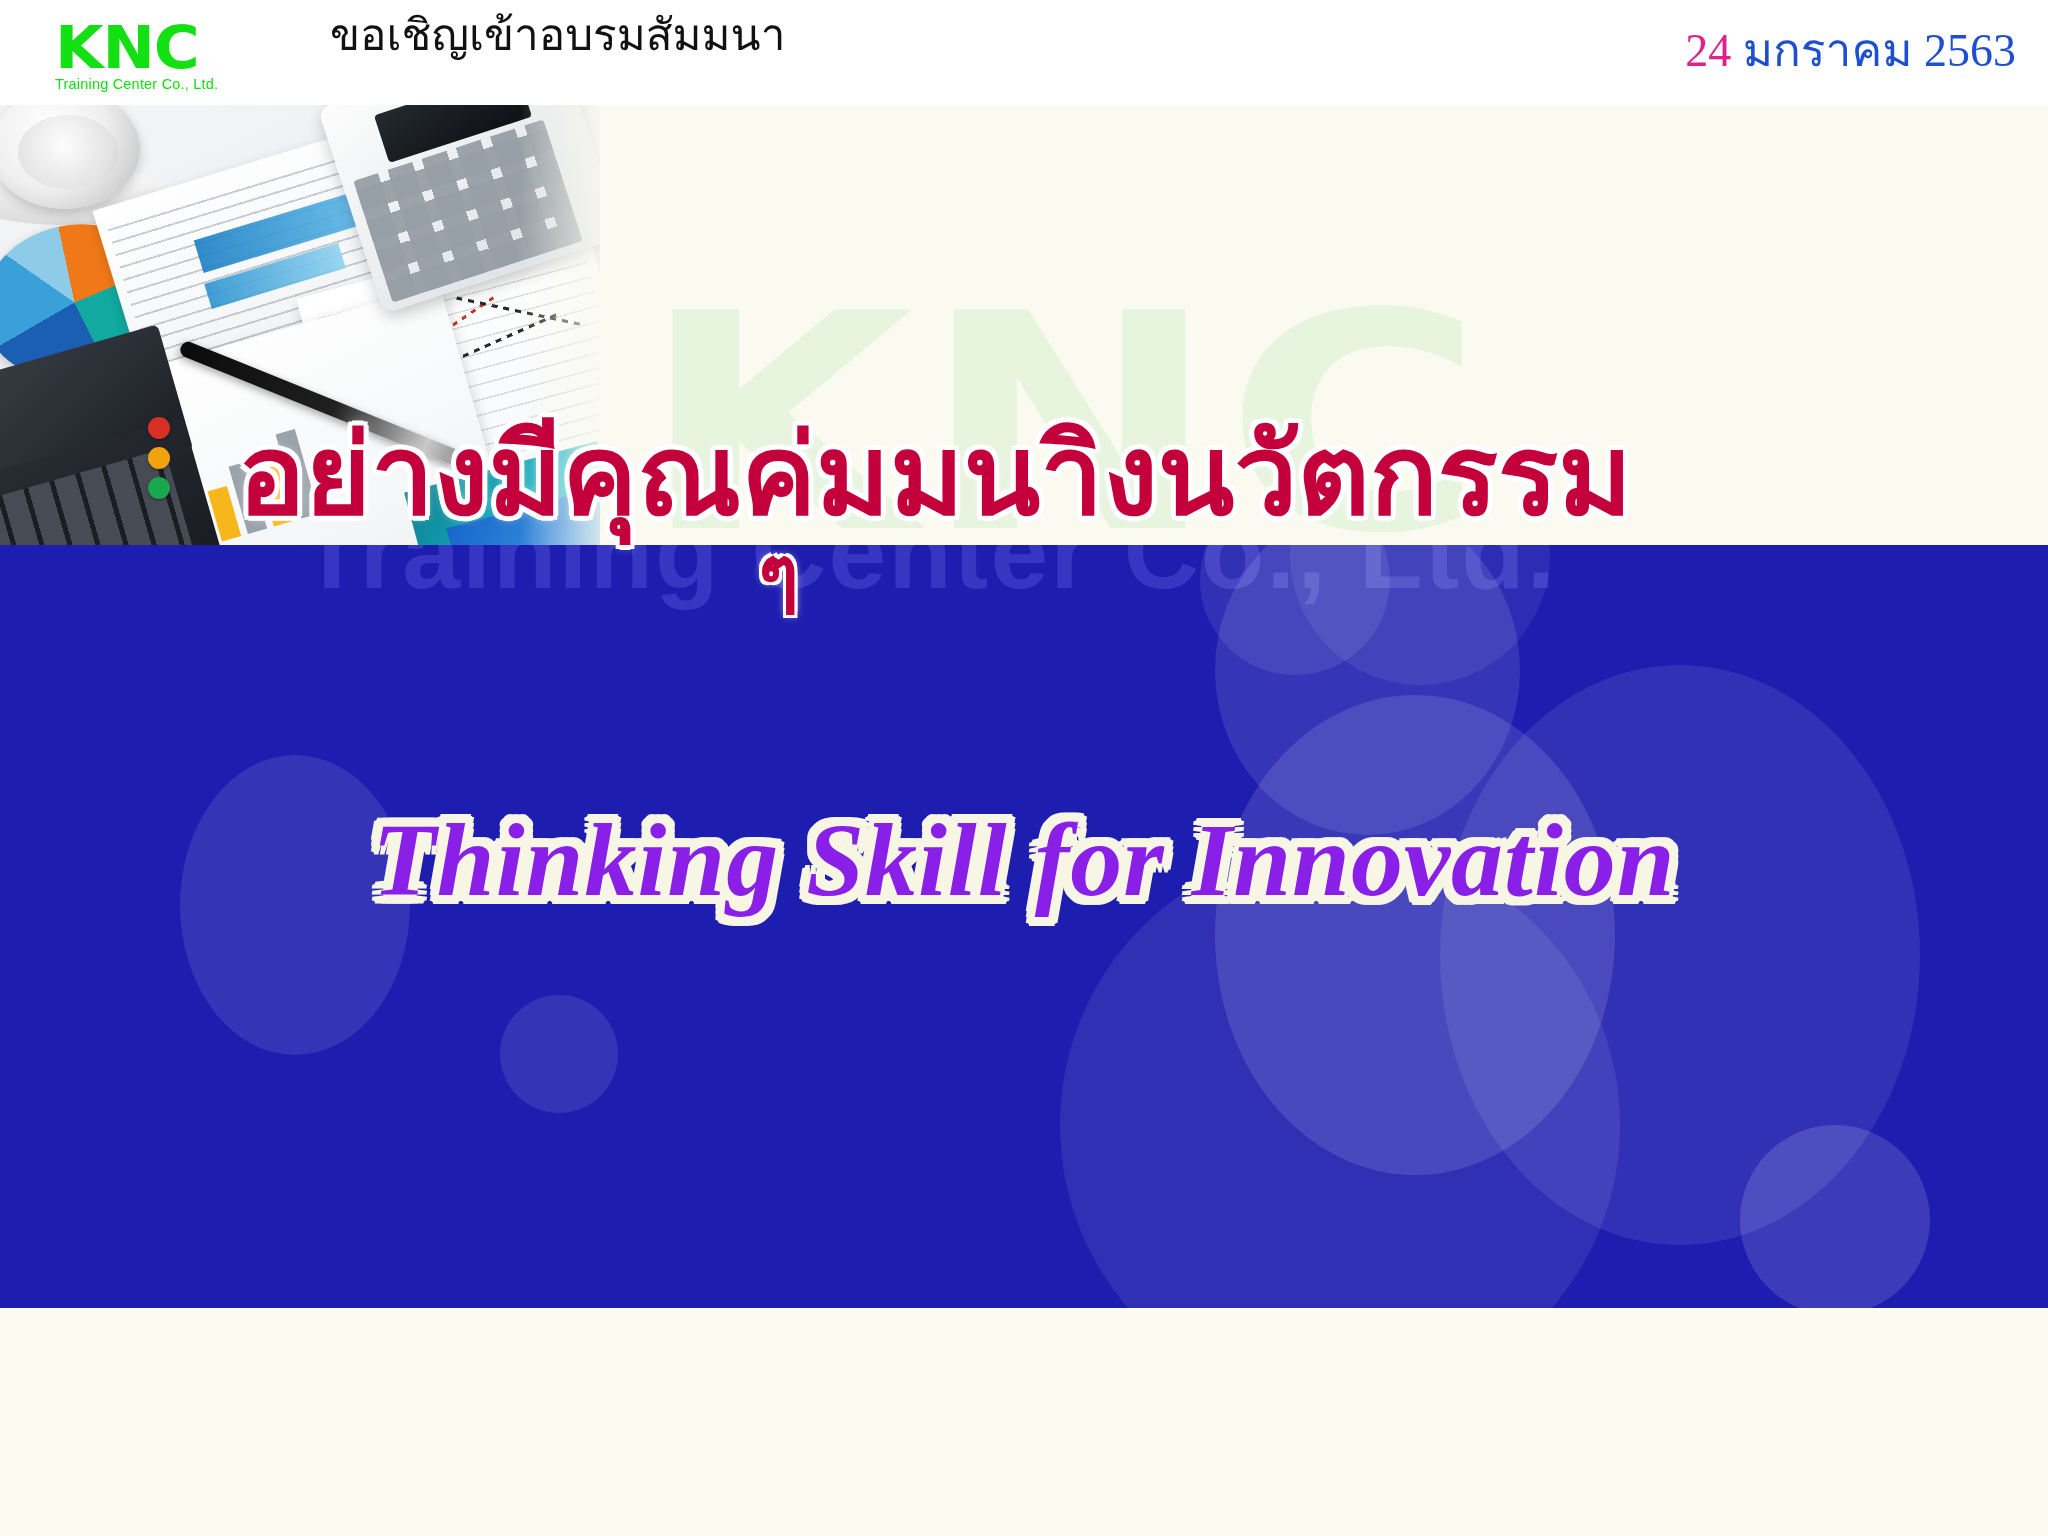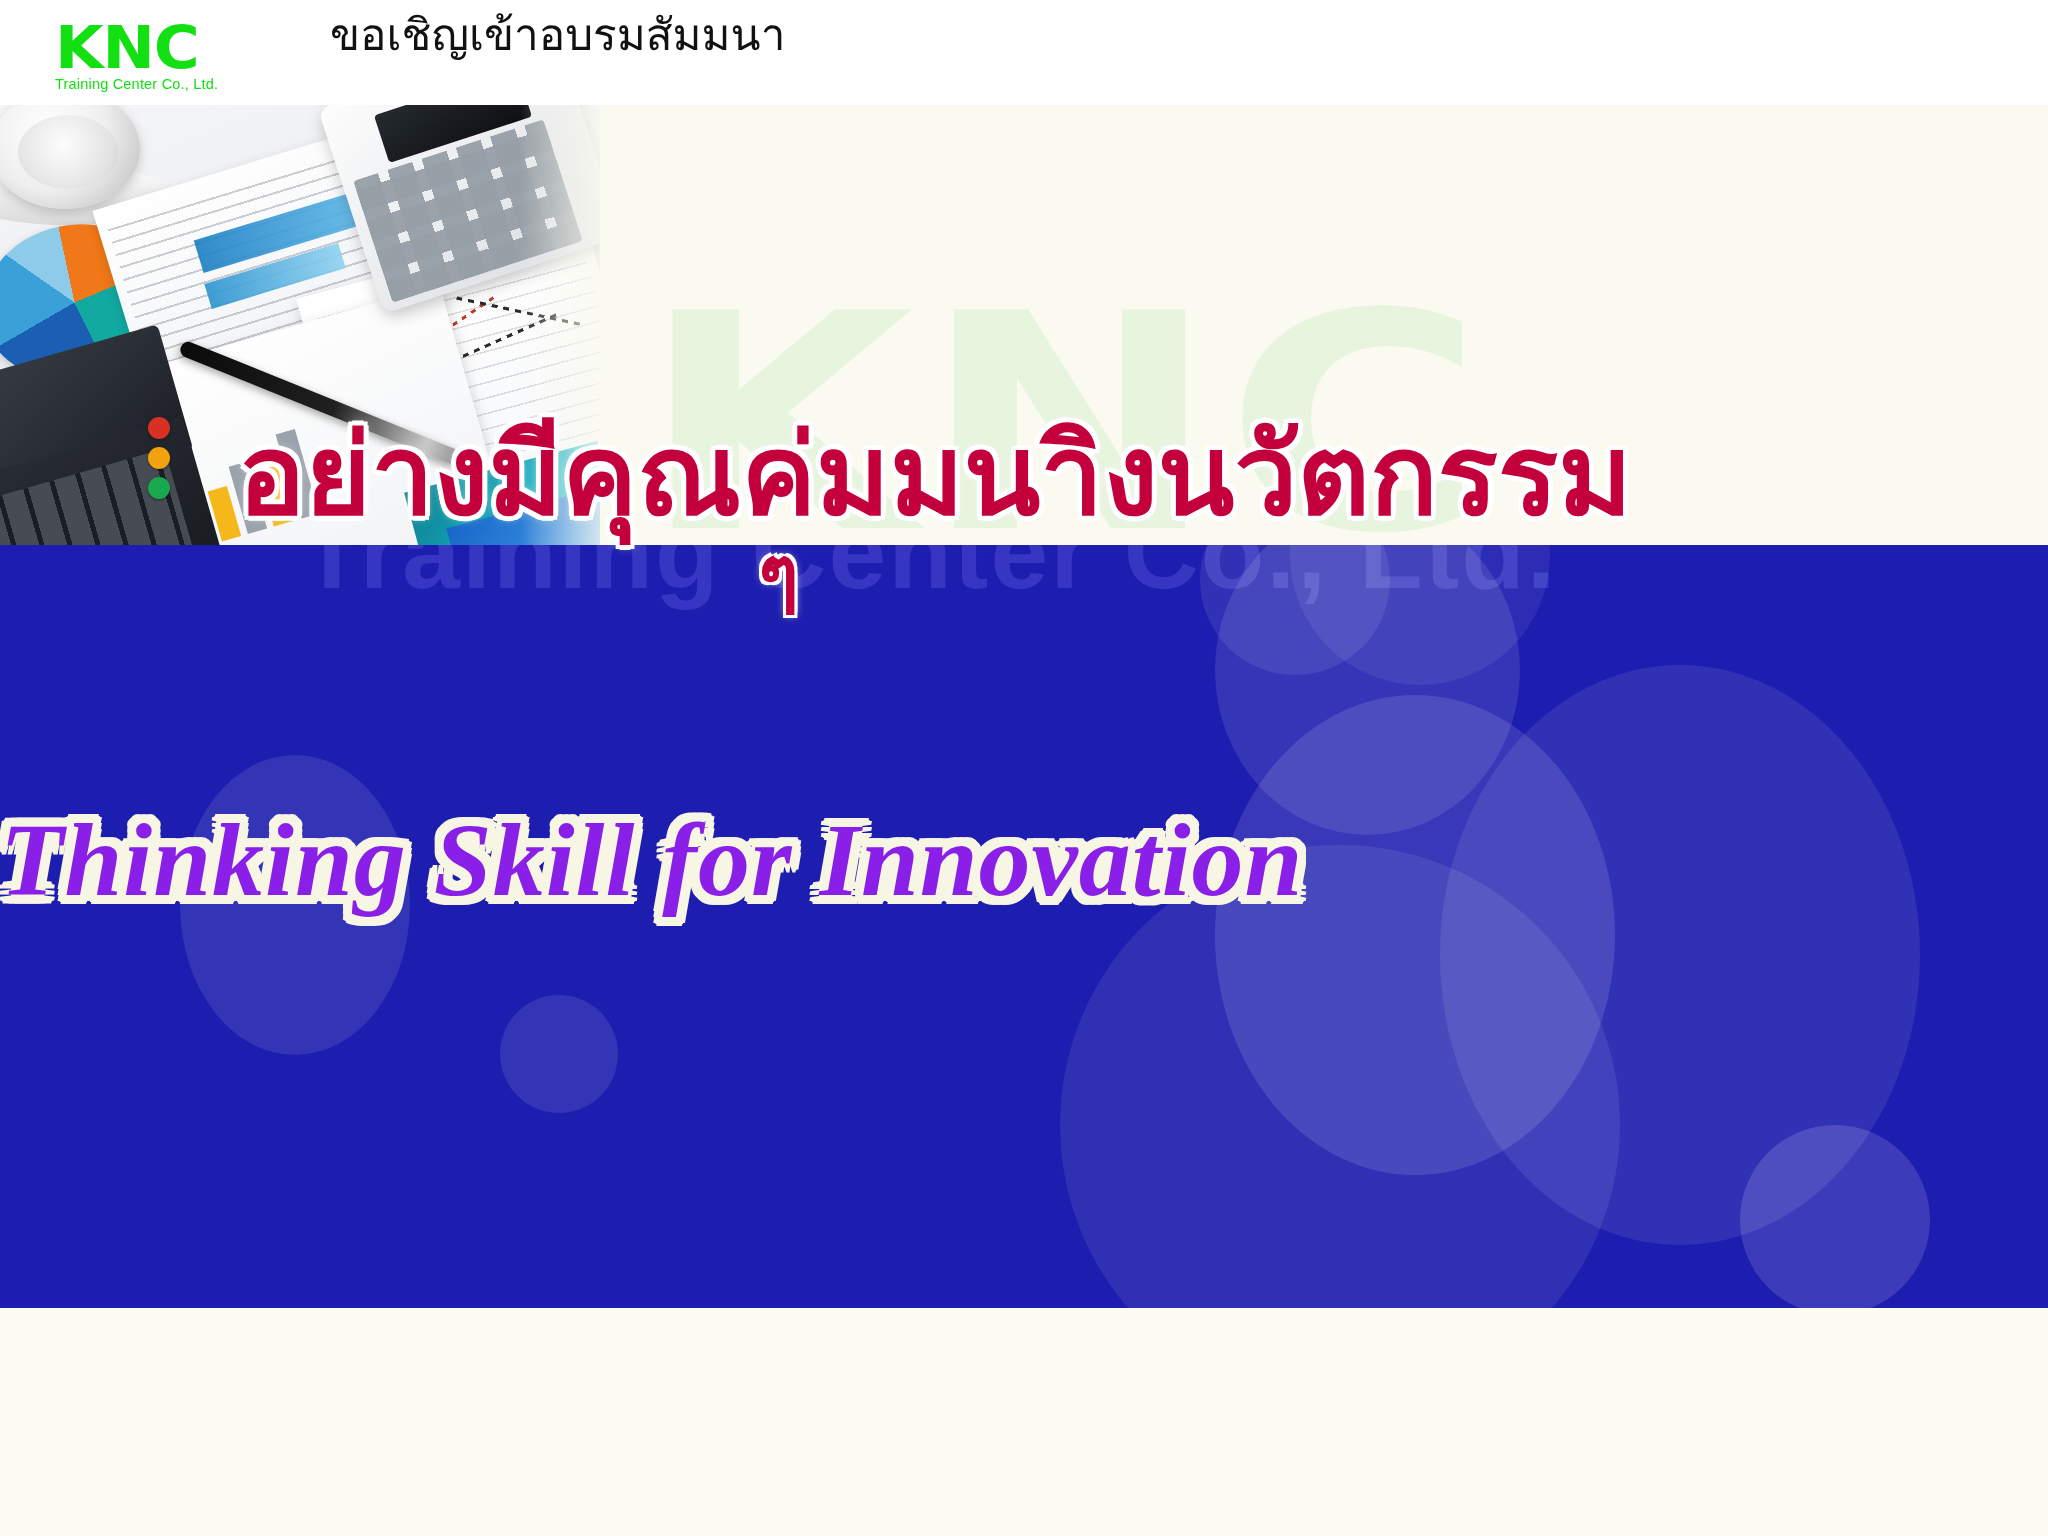--- a/index.html
+++ b/index.html
@@ -201,21 +201,21 @@
   .bub.b4{left:1215px;top:-40px;width:305px;height:330px;opacity:.11;}
   .bub.b5{left:1200px;top:-60px;width:190px;height:190px;opacity:.09;}
   .bub.b6{left:1060px;top:300px;width:560px;height:560px;opacity:.085;}
   .bub.b7{left:1440px;top:120px;width:480px;height:580px;opacity:.09;}
   .bub.b8{left:1740px;top:580px;width:190px;height:190px;opacity:.14;}
   .bub.b9{left:1290px;top:-120px;width:260px;height:260px;opacity:.07;}
 
   
   .en-title{
     position:absolute;left:0;top:785px;width:2048px;z-index:50;
-    text-align:left;
+    text-align:center;
     font-family:"Liberation Serif","DejaVu Serif",serif;
     font-style:italic;font-weight:bold;
     font-size:104px;line-height:150px;letter-spacing:1px;
     color:#8A20E8;
     text-shadow:
       -7px -7px 0 #F7F6E4, 7px -7px 0 #F7F6E4, -7px 7px 0 #F7F6E4, 7px 7px 0 #F7F6E4,
       -9px 0 0 #F7F6E4, 9px 0 0 #F7F6E4, 0 -9px 0 #F7F6E4, 0 9px 0 #F7F6E4,
       -6px -9px 0 #F7F6E4, 6px -9px 0 #F7F6E4, -6px 9px 0 #F7F6E4, 6px 9px 0 #F7F6E4,
       -9px -6px 0 #F7F6E4, 9px -6px 0 #F7F6E4, -9px 6px 0 #F7F6E4, 9px 6px 0 #F7F6E4;
     white-space:nowrap;
@@ -228,20 +228,23 @@
 
   <div class="header">
 
     <div class="logo-block">
       <span class="logo-knc">KNC</span>
       <span class="logo-sub">Training Center Co., Ltd.</span>
     </div>
 
     <div class="header-thai">ขอเชิญเข้าอบรมสัมมนา</div>
 
+    <div class="header-date">
+      <span class="date-day">24</span><span class="date-rest"> มกราคม 2563</span>
+    </div>
   </div>
 
   <div class="blue-panel">
     <div class="wm-sub">Training Center Co., Ltd.</div>
     <div class="bub b9"></div>
     <div class="bub b4"></div>
     <div class="bub b5"></div>
     <div class="bub b7"></div>
     <div class="bub b3"></div>
     <div class="bub b6"></div>

